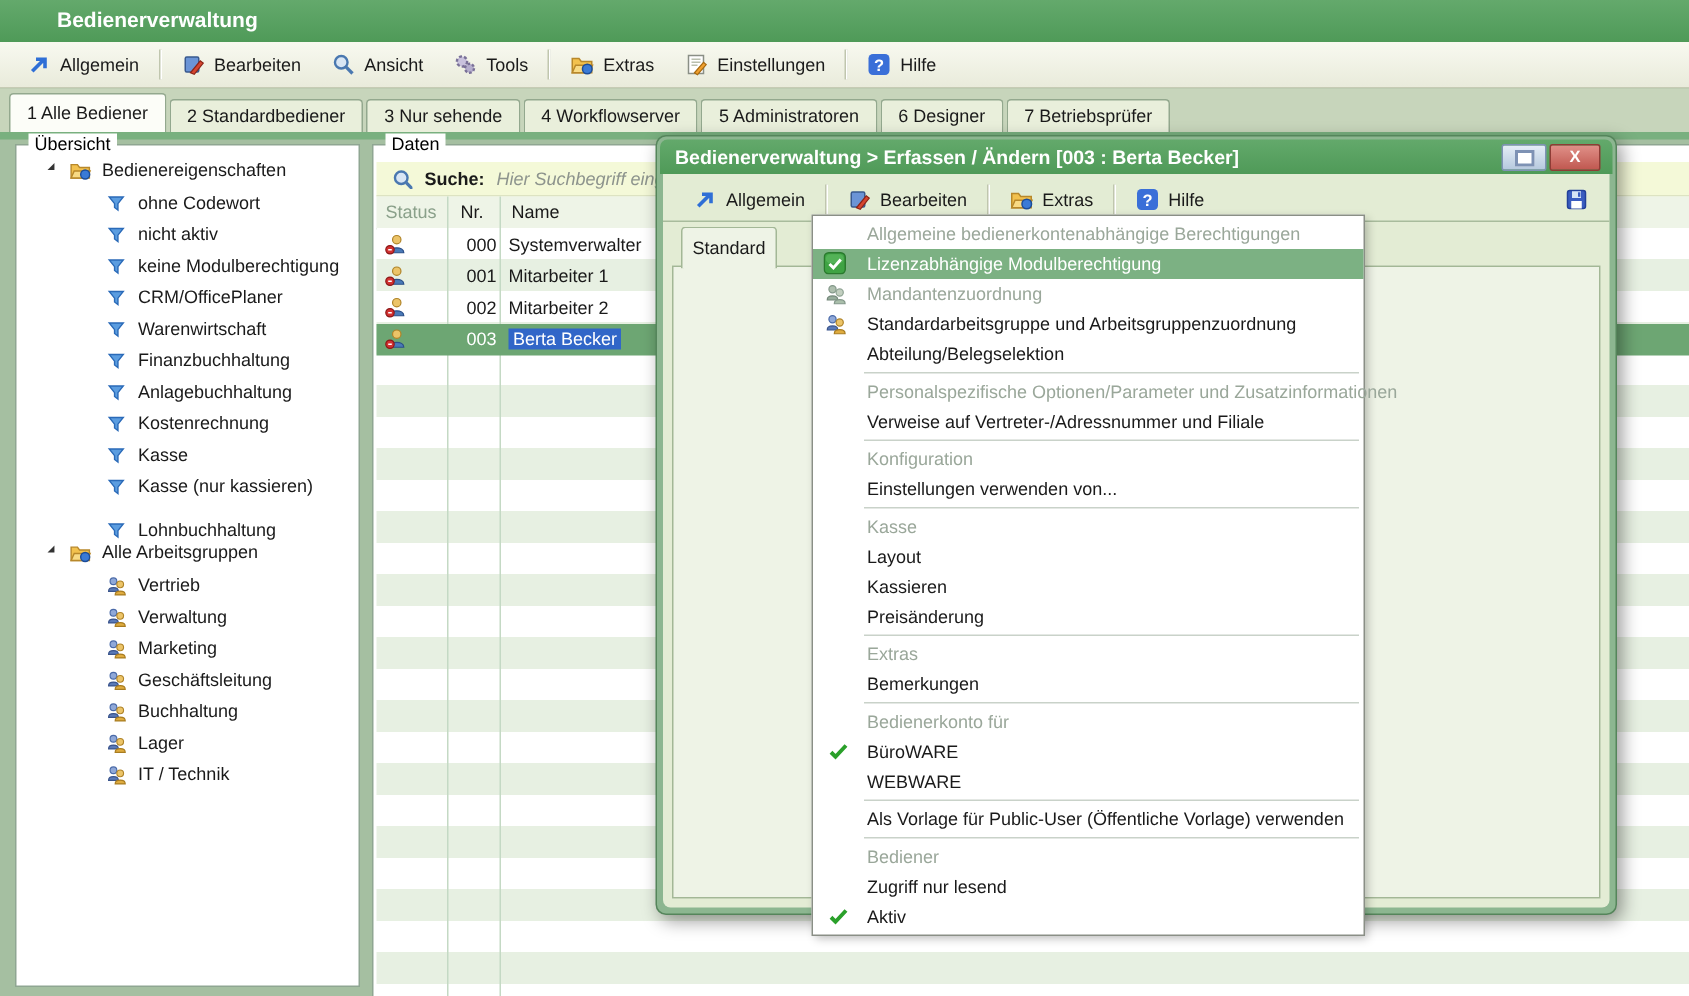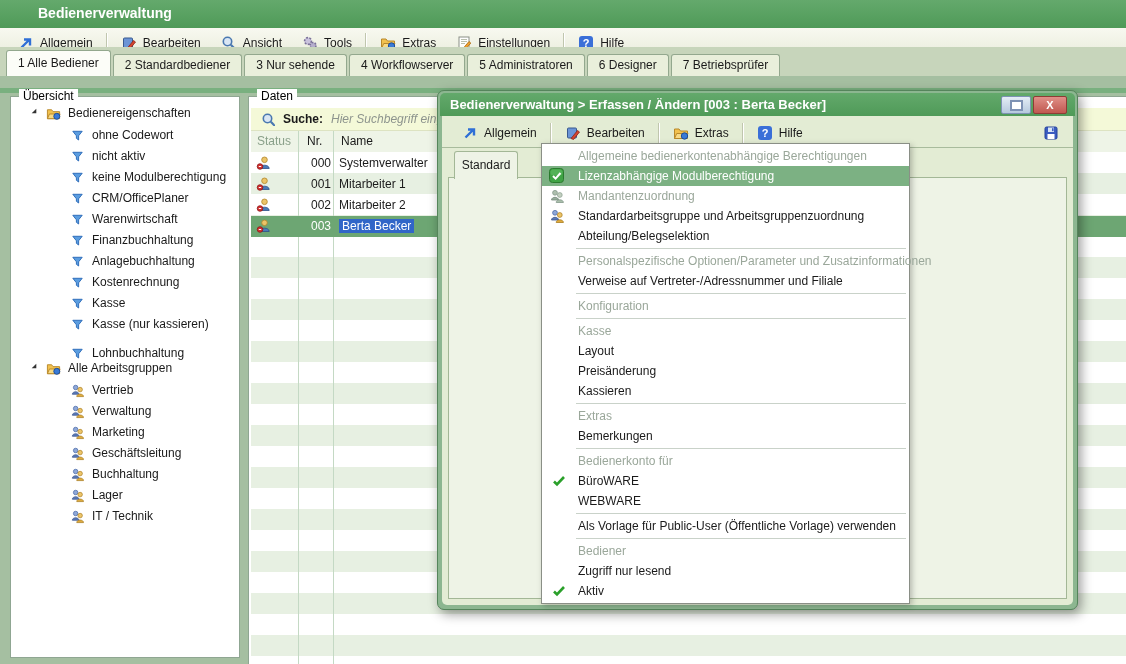--- a/index.html
+++ b/index.html
@@ -12,21 +12,21 @@
   .titlebar-text{position:absolute;left:38px;top:5px;color:#fff;font-weight:bold;font-size:14px;}
 
   
   .menubar{left:0;top:28px;width:1126px;height:31px;background:linear-gradient(#f8f9f0,#e9ebdb);
            border-bottom:1px solid #c6cbb4;display:flex;align-items:center;padding-left:8px;box-sizing:border-box;}
   .mi{display:inline-flex;align-items:center;gap:6px;padding:3px 10px;cursor:default;}
   .msep{width:1px;height:20px;background:#c0c6ae;border-right:1px solid #ffffff;margin:0 3px;}
   .icon16{width:16px;height:16px;display:inline-block;vertical-align:middle;}
 
   
-  .tabstrip{left:0;top:47px;width:1126px;height:29px;background:#c7d5bb;display:flex;align-items:flex-end;padding-left:6px;box-sizing:border-box;}
+  .tabstrip{left:0;top:59px;width:1126px;height:29px;background:#c7d5bb;display:flex;align-items:flex-end;padding-left:6px;box-sizing:border-box;}
   .tab{height:21px;line-height:21px;padding:0 11px;background:#e9efdb;border:1px solid #93a88e;border-bottom:none;
        border-radius:3px 3px 0 0;margin-right:2px;white-space:nowrap;}
   .tab.active{height:25px;line-height:25px;background:#fcfdf8;}
   .green-band{left:0;top:88px;width:1126px;height:5px;background:#79b07f;}
 
   
   .panel{background:#fff;border:1px solid #8fa692;}
   .grp-label{position:absolute;top:-8px;left:8px;padding:0 4px;color:#000000;background:#fff;line-height:14px;}
   .overview-panel{left:10px;top:96px;width:228px;height:560px;}
   .daten-panel{left:248px;top:96px;width:878px;height:568px;border-right:none;}
@@ -571,27 +571,28 @@
     <div class="cm-row cm-item"><span>Abteilung/Belegselektion</span></div>
     <div class="cm-sep">
         <i></i>
       </div>
     <div class="cm-row cm-header">Personalspezifische Optionen/Parameter und Zusatzinformationen</div>
     <div class="cm-row cm-item"><span>Verweise auf Vertreter-/Adressnummer und Filiale</span></div>
     <div class="cm-sep">
         <i></i>
       </div>
     <div class="cm-row cm-header">Konfiguration</div>
+    <div class="cm-row cm-item"><span>Einstellungen verwenden von...</span></div>
     <div class="cm-sep">
         <i></i>
       </div>
     <div class="cm-row cm-header">Kasse</div>
     <div class="cm-row cm-item"><span>Layout</span></div>
+    <div class="cm-row cm-item"><span>Kassieren</span></div>
     <div class="cm-row cm-item"><span>Preisänderung</span></div>
-    <div class="cm-row cm-item"><span>Kassieren</span></div>
     <div class="cm-sep">
         <i></i>
       </div>
     <div class="cm-row cm-header">Extras</div>
     <div class="cm-row cm-item"><span>Bemerkungen</span></div>
     <div class="cm-sep">
         <i></i>
       </div>
     <div class="cm-row cm-header">Bedienerkonto für</div>
     <div class="cm-row cm-item">

